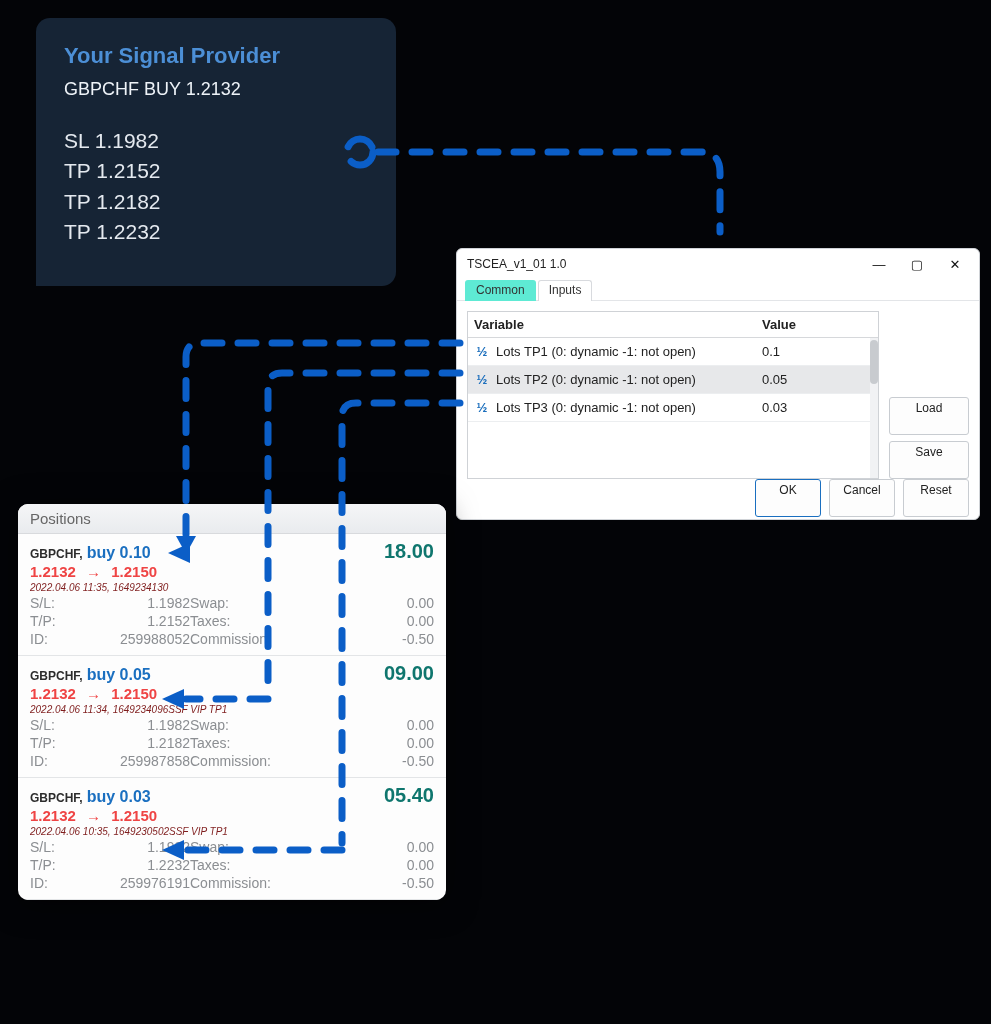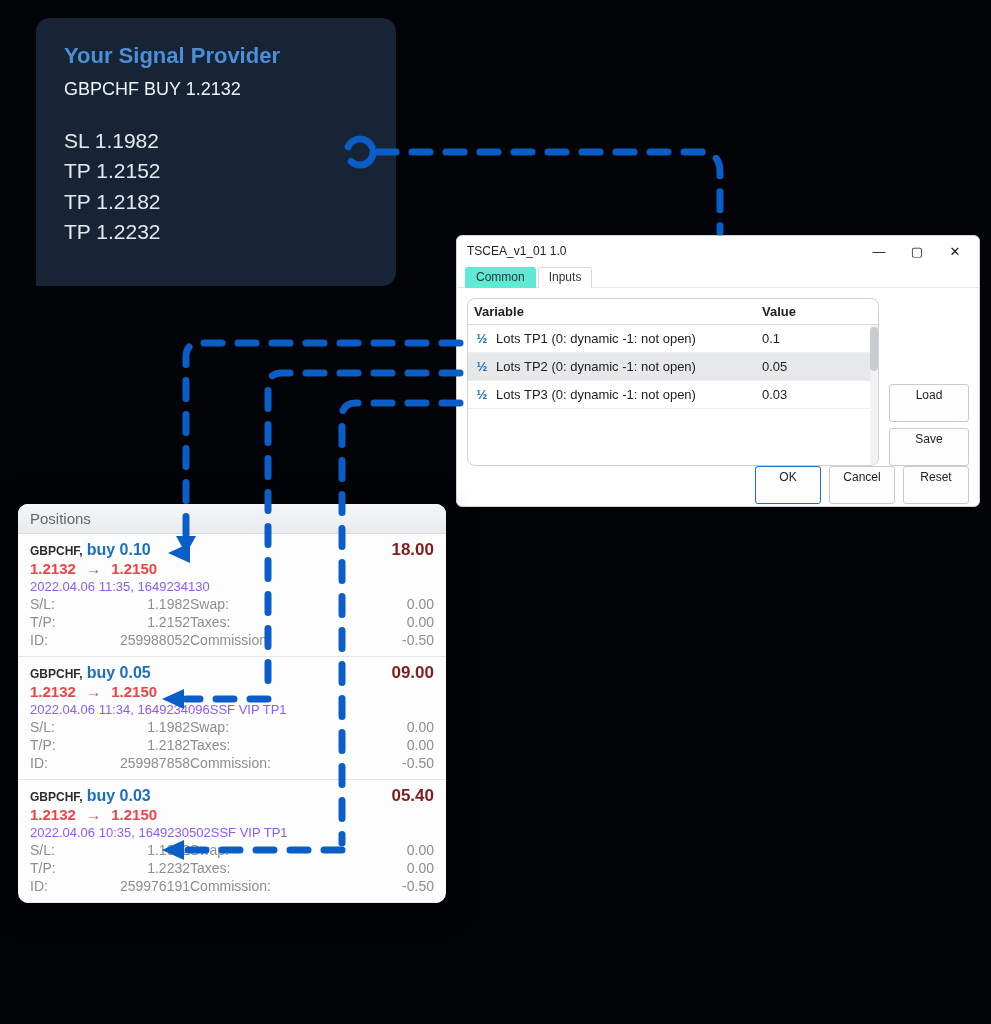--- a/index.html
+++ b/index.html
@@ -26,21 +26,21 @@
   .signal-card .headline {
     color: #eef3f8;
     font-size: 18px;
     margin-bottom: 24px;
   }
   .signal-card .line { color: #e4e9ef; font-size: 21px; }
 
   
   .dialog {
     position: absolute;
-    left: 456px; top: 235px;
+    left: 456px; top: 248px;
     width: 524px; height: 272px;
     background: #ffffff;
     border: 1px solid #d0d3d7;
     border-radius: 6px;
     font-size: 12px;
     color: #222;
     display: flex; flex-direction: column;
   }
   .dialog .titlebar {
     display: flex; align-items: center;
@@ -81,21 +81,21 @@
 
   .dialog-body {
     flex: 1;
     display: flex;
     gap: 10px;
     padding: 10px 10px 6px 10px;
   }
   .grid-wrap {
     flex: 1;
     border: 1px solid #cfd2d6;
-    border-radius: 8px;
+    border-radius: 0;
     overflow: hidden;
     position: relative;
   }
   .grid-header, .grid-row {
     display: flex;
     align-items: center;
     font-size: 13px;
   }
   .grid-header {
     height: 26px;
@@ -166,24 +166,24 @@
   }
   .position {
     padding: 6px 12px 8px 12px;
     border-bottom: 1px solid #e3e5e7;
     font-size: 14px;
     color: #707378;
   }
   .position .row1 { display: flex; align-items: baseline; }
   .position .symbol { font-weight: 900; color: #2c2c2c; margin-right: 4px; font-size: 12px; }
   .position .side   { font-weight: 700; color: #1a6fc0; font-size: 16px; }
-  .position .pl     { margin-left: auto; color: #7f1d1d; font-weight: 700; font-size: 17px; }
+  .position .pl     { margin-left: auto; color: #0f766e; font-weight: 700; font-size: 20px; }
   .position .prices { font-weight: 800; color: #ef4444; font-size: 15px; margin-top: 0; }
   .position .arrow  { display: inline-block; margin: 0 6px; }
-  .position .meta   { font-size: 13px; color: #8b5cf6; margin: 2px 0 2px 0; }
+  .position .meta   { font-size: 10px; color: #7f1d1d; margin: 2px 0 2px 0; font-style: italic; }
   .kv-grid {
     display: grid;
     grid-template-columns: 48px 112px 108px 1fr;
     row-gap: 2px;
     font-size: 14px;
     color: #8b8e92;
   }
   .kv-grid .r { text-align: right; }
   .kv-grid .lab { color: #8b8e92; }
 

